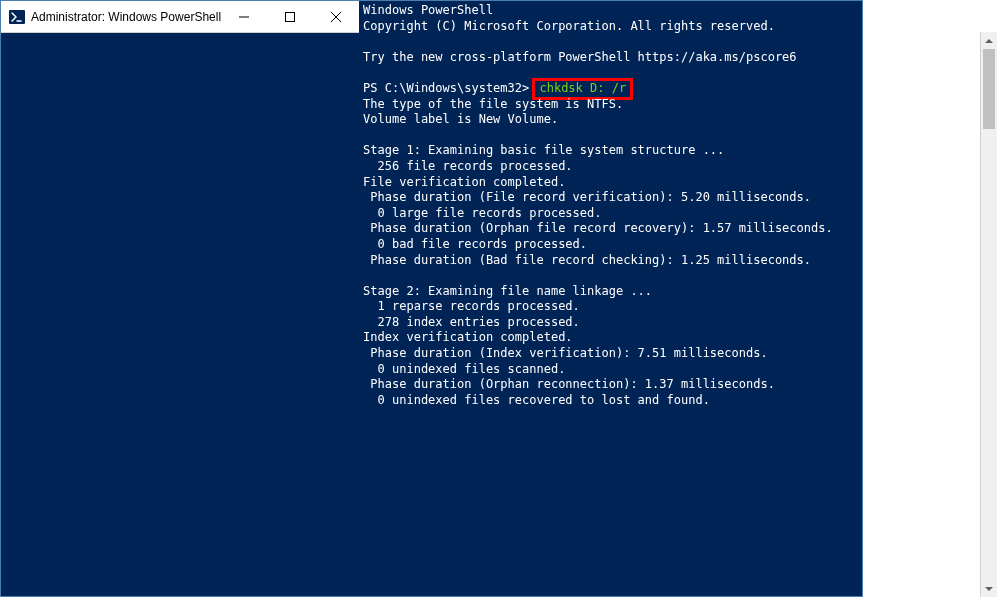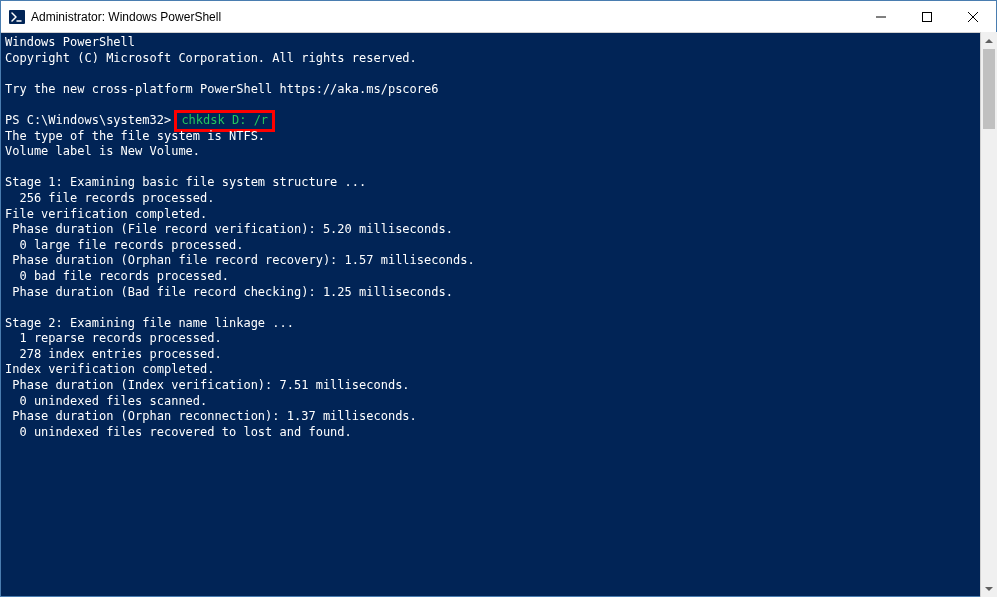--- a/index.html
+++ b/index.html
@@ -4,25 +4,25 @@
 <style>
   * { margin: 0; padding: 0; box-sizing: border-box; }
   body {
     background: #fff;
     font-family: "Segoe UI", Tahoma, sans-serif;
     width: 997px;
     height: 597px;
     overflow: hidden;
   }
   .window {
-    width: 997px;
+    width: 863px;
     height: 597px;
     border: 1px solid #4a7db0;
     display: flex;
-    flex-direction: column;
+    flex-direction: row;
     background: #012456;
   }
   .titlebar {
     height: 32px;
     background: #ffffff;
     display: flex;
     align-items: center;
     border-bottom: 1px solid #d0d0d0;
     flex-shrink: 0;
   }
@@ -104,21 +104,21 @@
   .scroll-arrow.down {
     position: absolute;
     bottom: 0;
   }
   .highlight-box {
     border: 3px solid #ff0000;
     padding: 0 4px;
     display: inline-block;
     margin: -3px -4px;
   }
-  .yellow { color: #22c55e; }
+  .yellow { color: #84cc16; }
   .line { display: block; }
 </style>
 </head>
 <body>
 
 <div class="window">
   <div class="titlebar">
     <span class="titlebar-icon">
       <svg width="16" height="16" viewBox="0 0 16 16">
         <rect x="0" y="1" width="16" height="14" rx="1" fill="#012456"></rect>

